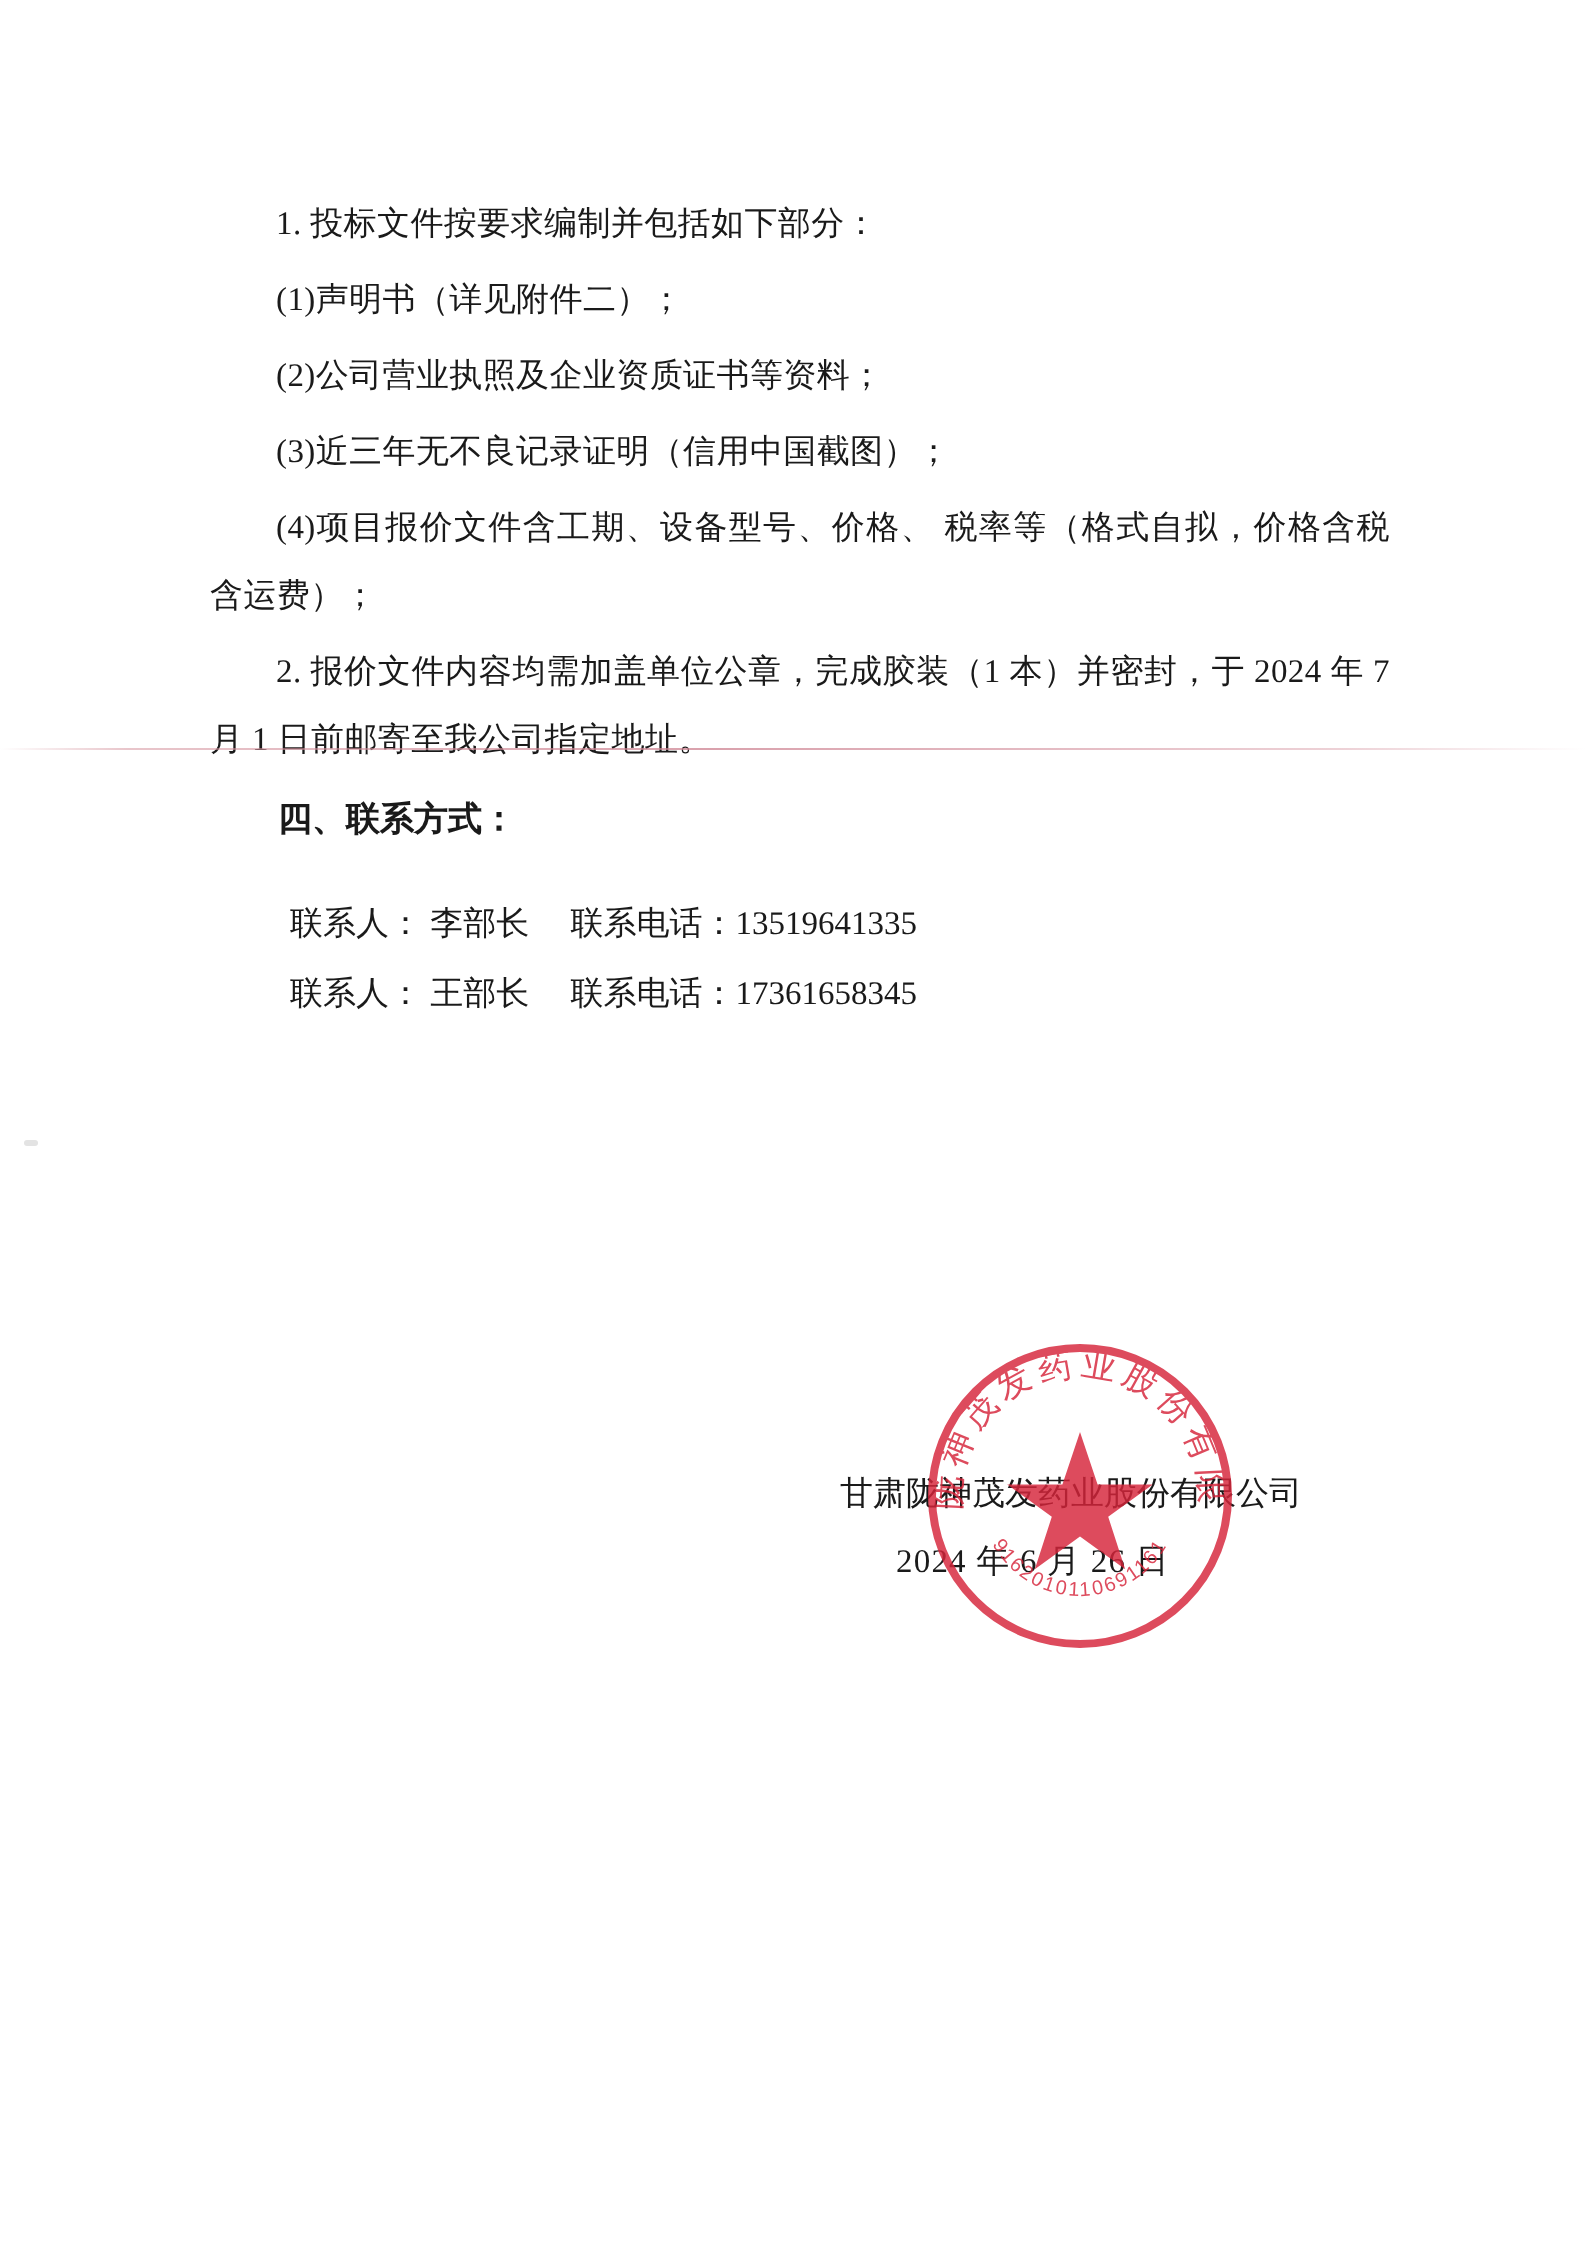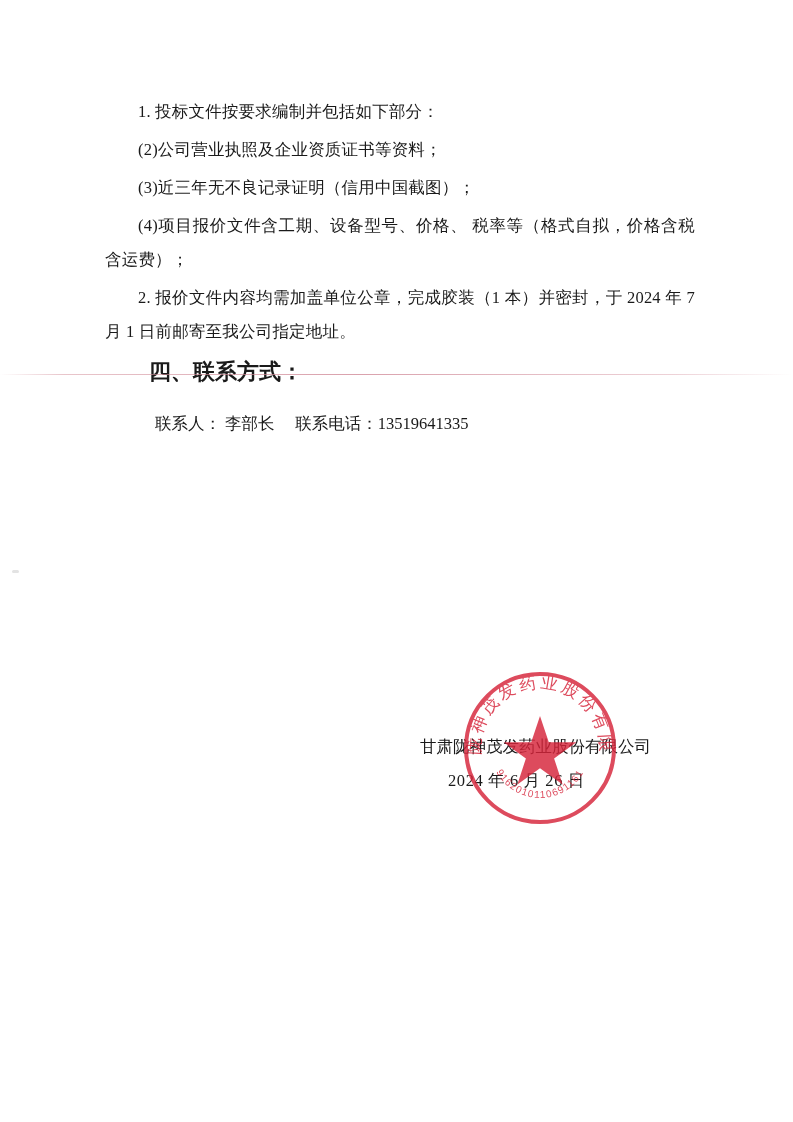--- a/index.html
+++ b/index.html
@@ -30,31 +30,31 @@
   }
   .para {
     font-size: 16.5px;
     line-height: 34px;
     text-indent: 2em;
     margin: 0 0 4px 0;
     letter-spacing: 0.2px;
     text-align: justify;
   }
   .heading {
-    font-size: 22px;
+    font-size: 17px;
     line-height: 34px;
     font-weight: bold;
     text-indent: 2em;
     margin: 6px 0 18px 0;
   }
   .contact-line {
     font-size: 16.5px;
     line-height: 33px;
     text-indent: 2.3em;
-    margin: 12px;
+    margin: 2px;
   }
   .hairline {
     position: absolute;
     left: 0px;
     top: 374px;
     width: 793px;
     height: 1px;
     background: linear-gradient(to right, rgba(255,255,255,0) 0%, rgba(214,150,160,0.55) 8%, rgba(205,130,145,0.75) 45%, rgba(220,165,175,0.5) 85%, rgba(255,255,255,0) 100%);
   }
   .sig-block {
@@ -93,28 +93,30 @@
 </head>
 <body>
 
 <div class="page">
 
   <div class="faint-mark"></div>
 
   <div class="content">
 
     <p class="para">1. 投标文件按要求编制并包括如下部分：</p>
+    <p class="para">(1)声明书（详见附件二）；</p>
     <p class="para">(2)公司营业执照及企业资质证书等资料；</p>
     <p class="para">(3)近三年无不良记录证明（信用中国截图）；</p>
     <p class="para">(4)项目报价文件含工期、设备型号、价格、 税率等（格式自拟，价格含税含运费）；</p>
     <p class="para">2. 报价文件内容均需加盖单位公章，完成胶装（1 本）并密封，于 2024 年 7 月 1 日前邮寄至我公司指定地址。</p>
 
     <p class="heading">四、联系方式：</p>
 
     <p class="contact-line">联系人： 李部长　 联系电话：13519641335</p>
+    <p class="contact-line">联系人： 王部长　 联系电话：17361658345</p>
 
   </div>
 
   <div class="hairline"></div>
 
   <div class="sig-block">
     <div class="sig-company">甘肃陇神茂发药业股份有限公司</div>
     <div class="sig-date">2024 年  6 月 26 日</div>
   </div>
 

